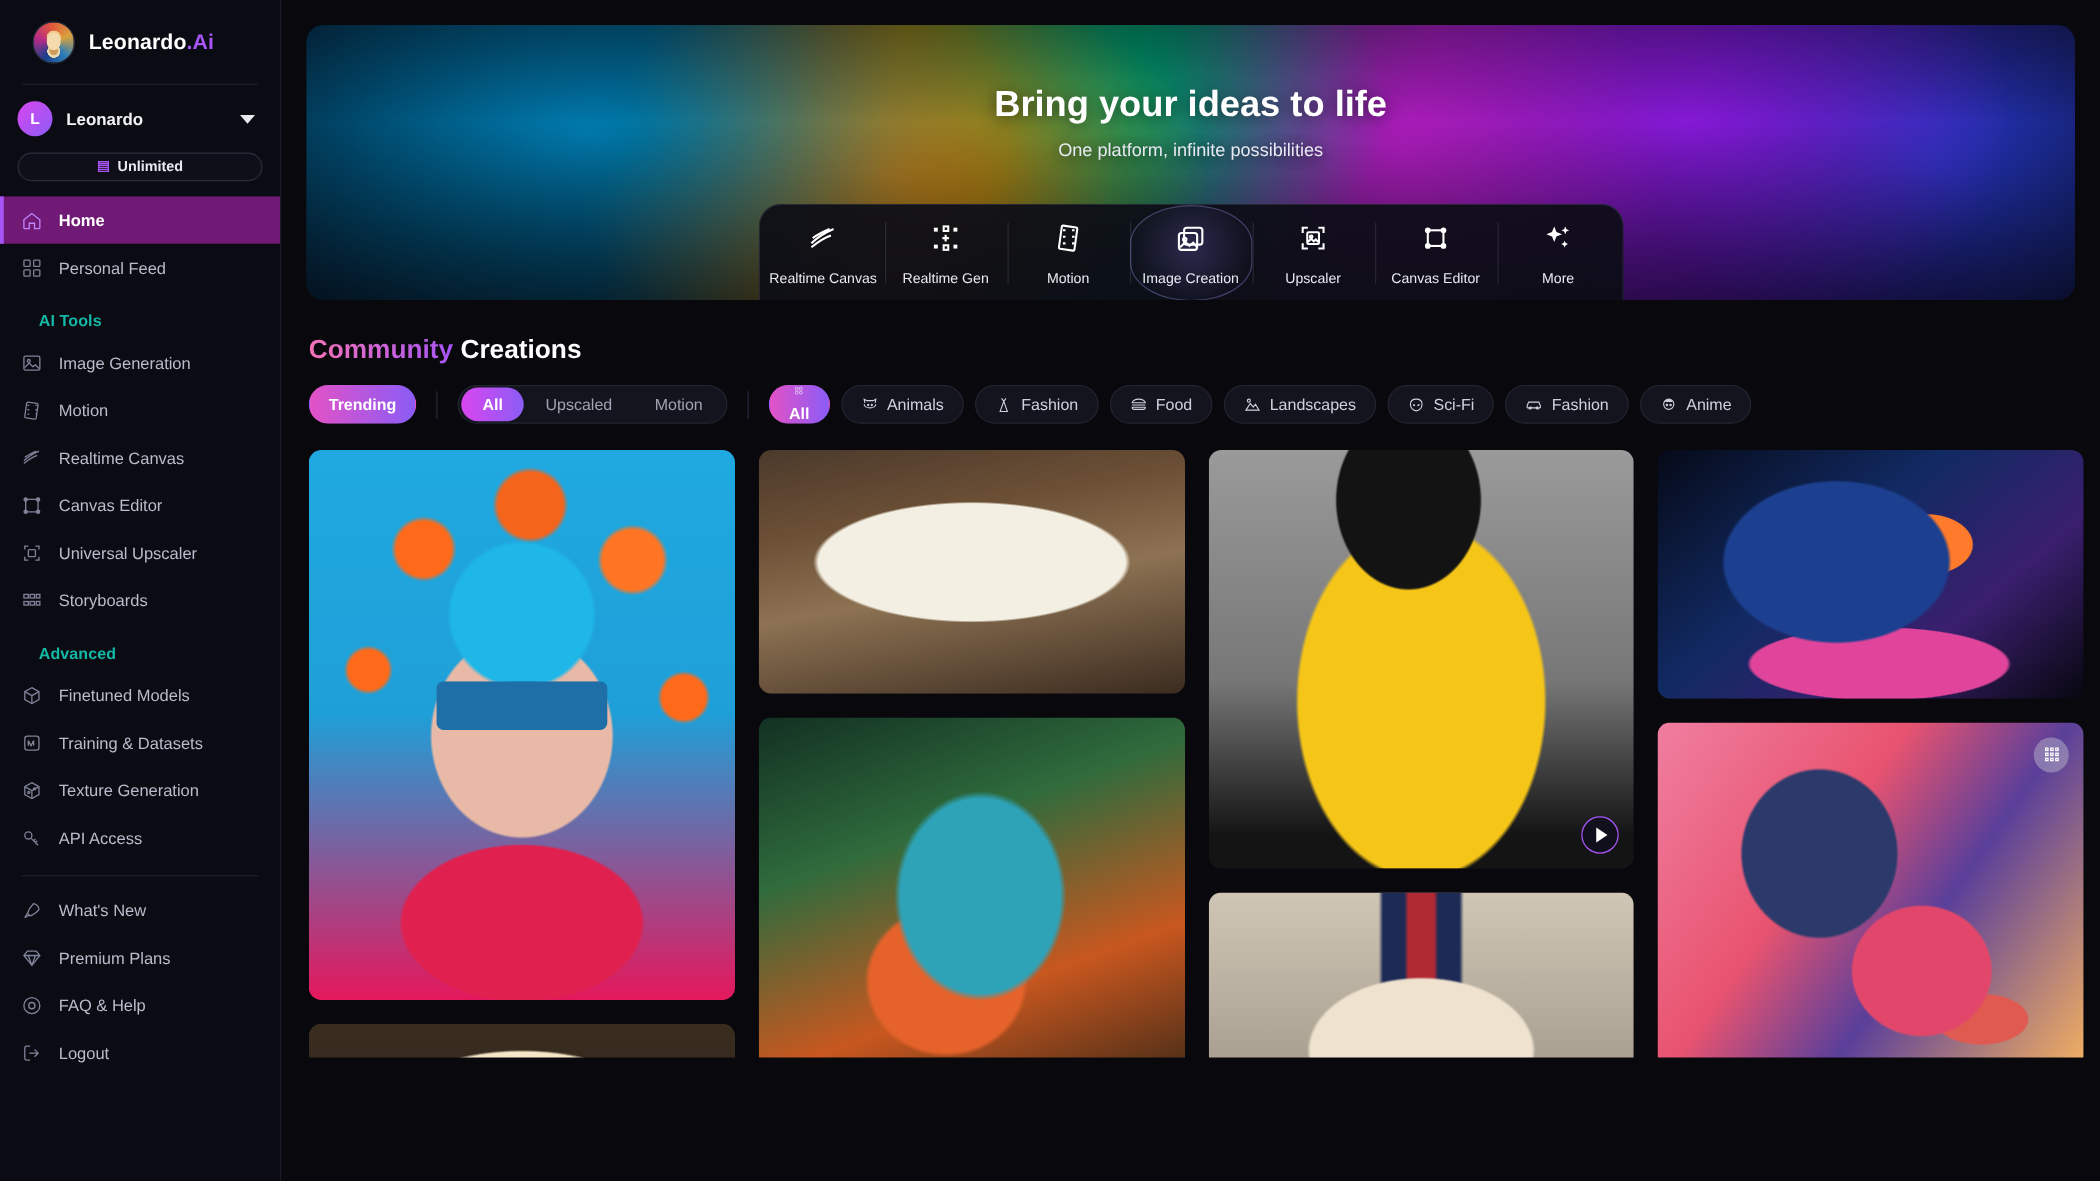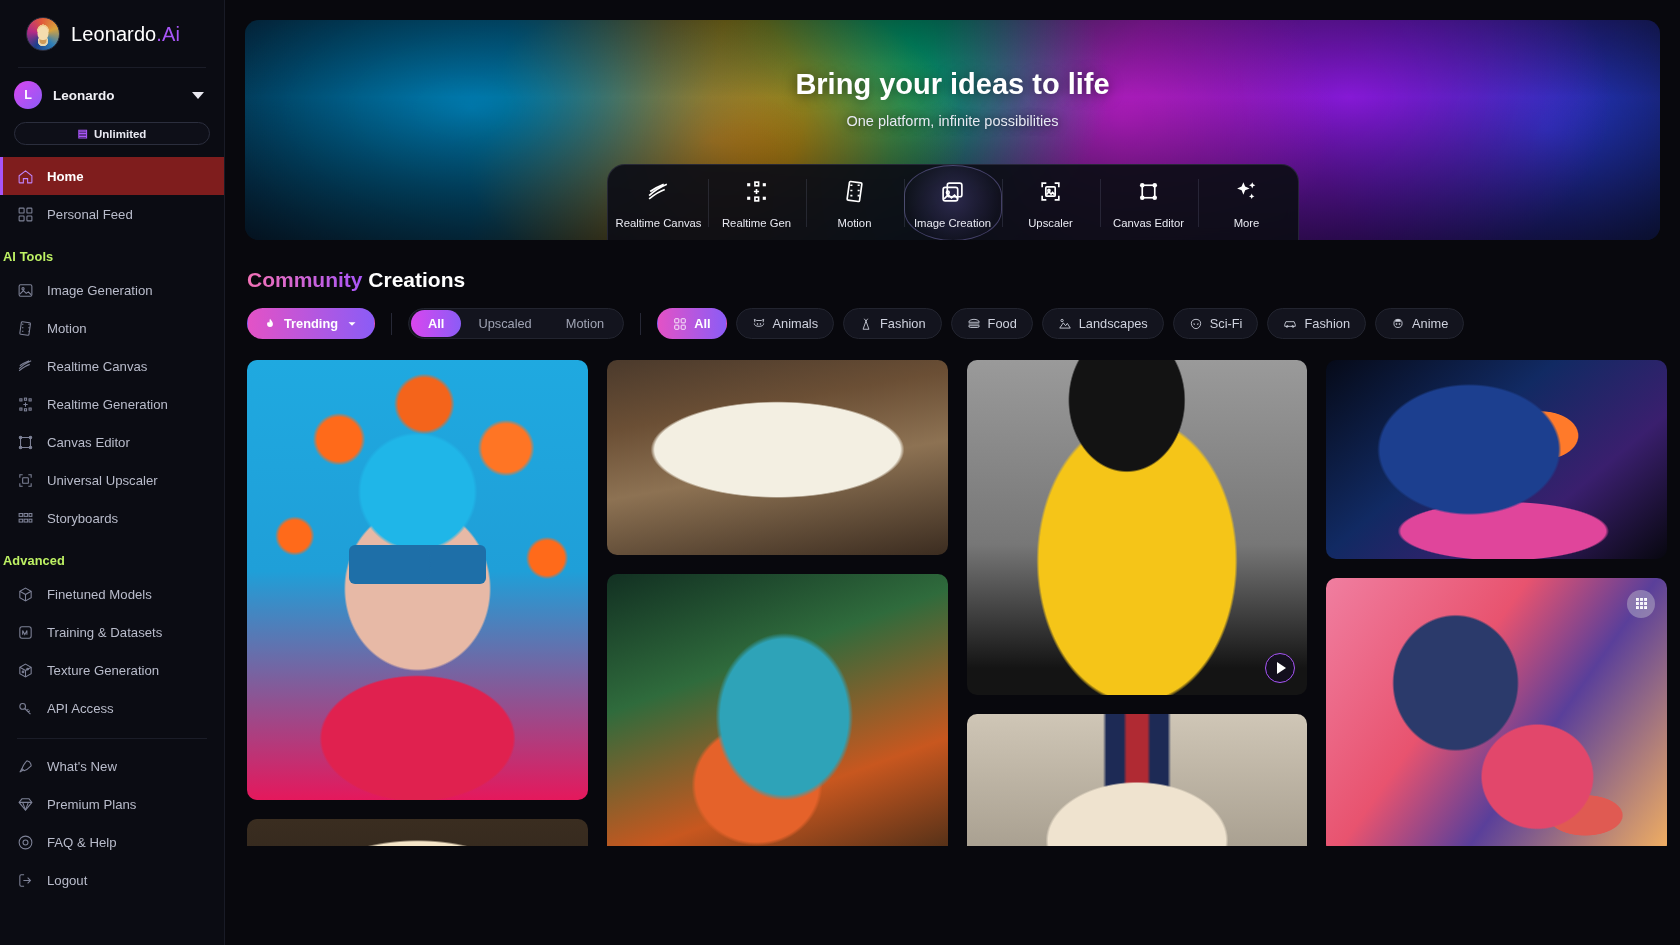--- a/index.html
+++ b/index.html
@@ -28,21 +28,21 @@
       radial-gradient(circle at 50% 72%, #e8d7b0 0 18%, transparent 19%),
       conic-gradient(from 210deg, #1b3f8a, #b52a86, #e2593a, #d9a23c, #2f7fb8, #1b3f8a);
     border: 1.5px solid #2a2d3d;
     position: relative; overflow: hidden;
   }
   .brand-logo::after{
     content:""; position:absolute; left:50%; top:46%; transform:translate(-50%,-50%);
     width:11px;height:14px;border-radius:50% 50% 45% 45%;
     background:#f4dcae; box-shadow:0 6px 0 -2px #cf9b5a;
   }
-  .brand-name { font-size: 20px; font-weight: 400; letter-spacing: .1px; color: #fff; }
+  .brand-name { font-size: 17px; font-weight: 700; letter-spacing: .1px; color: #fff; }
   .brand-name .ai { color: #a855f7; }
   .hr { height: 1px; background: #1b1d28; margin: 0 18px; }
 
   .account { display: flex; align-items: center; gap: 11px; padding: 13px 14px 11px 14px; cursor: pointer;}
   .avatar {
     width: 28px; height: 28px; border-radius: 50%;
     background: linear-gradient(135deg,#d946ef,#8b5cf6);
     display: flex; align-items: center; justify-content: center;
     font-size: 12.5px; font-weight: 700; color: #fff;
   }
@@ -56,26 +56,26 @@
     font-size: 11.5px; font-weight: 700; color: #e9e9f2; cursor: pointer;
   }
   .plan-ico { color:#a855f7; font-size: 11px; line-height: 1; }
 
   .nav { flex: 1; overflow: hidden; }
   .nav-item {
     display: flex; align-items: center; gap: 13px;
     height: 38px; padding: 0 0 0 17px; cursor: pointer;
     font-size: 13.2px; color: #b9bccb; position: relative;
   }
-  .nav-item.active { background: #7f1d1d; color: #fff; font-weight: 600; }
+  .nav-item.active { background: #701a75; color: #fff; font-weight: 600; }
   .nav-item.active::before { content:""; position:absolute; left:0; top:0; bottom:0; width:3px; background:#a855f7; }
   .nav-item.active .ico svg { stroke:#c084fc; }
   .ico { width: 17px; height: 17px; display: flex; align-items: center; justify-content: center; flex: 0 0 17px; }
   .ico svg { width: 17px; height: 17px; stroke: #7e8297; stroke-width: 1.5; fill: none; }
-  .sec-title { font-size: 12.8px; font-weight: 700; color: #bef264; padding: 16px 0 7px 3px; letter-spacing: .1px; }
+  .sec-title { font-size: 12.8px; font-weight: 700; color: #14b8a6; padding: 16px 0 7px 31px; letter-spacing: .1px; }
   .nav-div { height: 1px; background: #1b1d28; margin: 11px 17px 8px 17px; }
 
   
   .main { flex: 1; height: 846px; overflow: hidden; position: relative; padding: 0; }
   .hero {
     margin: 20px 20px 0 20px; height: 220px; border-radius: 14px;
     position: relative; overflow: hidden;
   }
   .hero-bg {
     position: absolute; inset: 0;
@@ -120,21 +120,21 @@
   
   .sec-head { margin: 28px 0 0 22px; font-size: 21px; font-weight: 700; color: #fff; }
   .sec-head .accent { background: linear-gradient(90deg,#f472b6,#a855f7); -webkit-background-clip: text; background-clip: text; color: transparent; }
 
   .filters { display: flex; align-items: center; gap: 0; margin: 16px 0 0 22px; }
   .chip {
     height: 31px; border-radius: 16px; display: flex; align-items: center; gap: 7px;
     padding: 0 15px; font-size: 12.8px; color: #cfd2de; cursor: pointer;
     background: #13141e; border: 1px solid #22242f; white-space: nowrap;
   }
-  .chip.grad { background: linear-gradient(90deg,#e352c6,#8b5cf6); border-color: transparent; color:#fff; font-weight: 600; }
+  .chip.grad { background: linear-gradient(90deg,#e352c6,#8b5cf6); border-color: transparent; color:#fff; font-weight: 600; flex-direction: column; }
   .chip svg { width: 14px; height: 14px; stroke: currentColor; stroke-width: 1.5; fill:none; }
   .sep { width: 1px; height: 22px; background: #262836; margin: 0 16px; }
   .seg {
     display: flex; align-items: center; background: #13141e; border: 1px solid #22242f;
     border-radius: 16px; height: 31px; padding: 2px;
   }
   .seg-item { height: 27px; border-radius: 14px; display: flex; align-items: center; padding: 0 17px; font-size: 12.8px; color: #9fa3b3; cursor: pointer; }
   .seg-item.on { background: linear-gradient(90deg,#d946ef,#8b5cf6); color: #fff; font-weight: 600; }
   .cat-row { display: flex; align-items: center; gap: 9px; }
 
@@ -277,34 +277,20 @@
         <span class="ico">
             <svg viewBox="0 0 24 24">
               <path d="M3 15c5-5 10-8 17-11M3 18c5-4 9-7 15-9M4 11c4-3 8-5 13-7"></path>
             </svg>
           </span>
         <span>Realtime Canvas</span>
       </div>
       <div class="nav-item">
         <span class="ico">
             <svg viewBox="0 0 24 24">
-              <rect x="4" y="4" width="3" height="3"></rect>
-              <rect x="10.5" y="3" width="3" height="3"></rect>
-              <rect x="17" y="4" width="3" height="3"></rect>
-              <rect x="4" y="17" width="3" height="3"></rect>
-              <rect x="10.5" y="18" width="3" height="3"></rect>
-              <rect x="17" y="17" width="3" height="3"></rect>
-              <path d="M12 9v6M9 12h6"></path>
-            </svg>
-          </span>
-        <span>Realtime Generation</span>
-      </div>
-      <div class="nav-item">
-        <span class="ico">
-            <svg viewBox="0 0 24 24">
               <rect x="5" y="5" width="14" height="14" rx="1"></rect>
               <circle cx="5" cy="5" r="1.8" fill="#7e8297"></circle>
               <circle cx="19" cy="5" r="1.8" fill="#7e8297"></circle>
               <circle cx="5" cy="19" r="1.8" fill="#7e8297"></circle>
               <circle cx="19" cy="19" r="1.8" fill="#7e8297"></circle>
             </svg>
           </span>
         <span>Canvas Editor</span>
       </div>
       <div class="nav-item">

